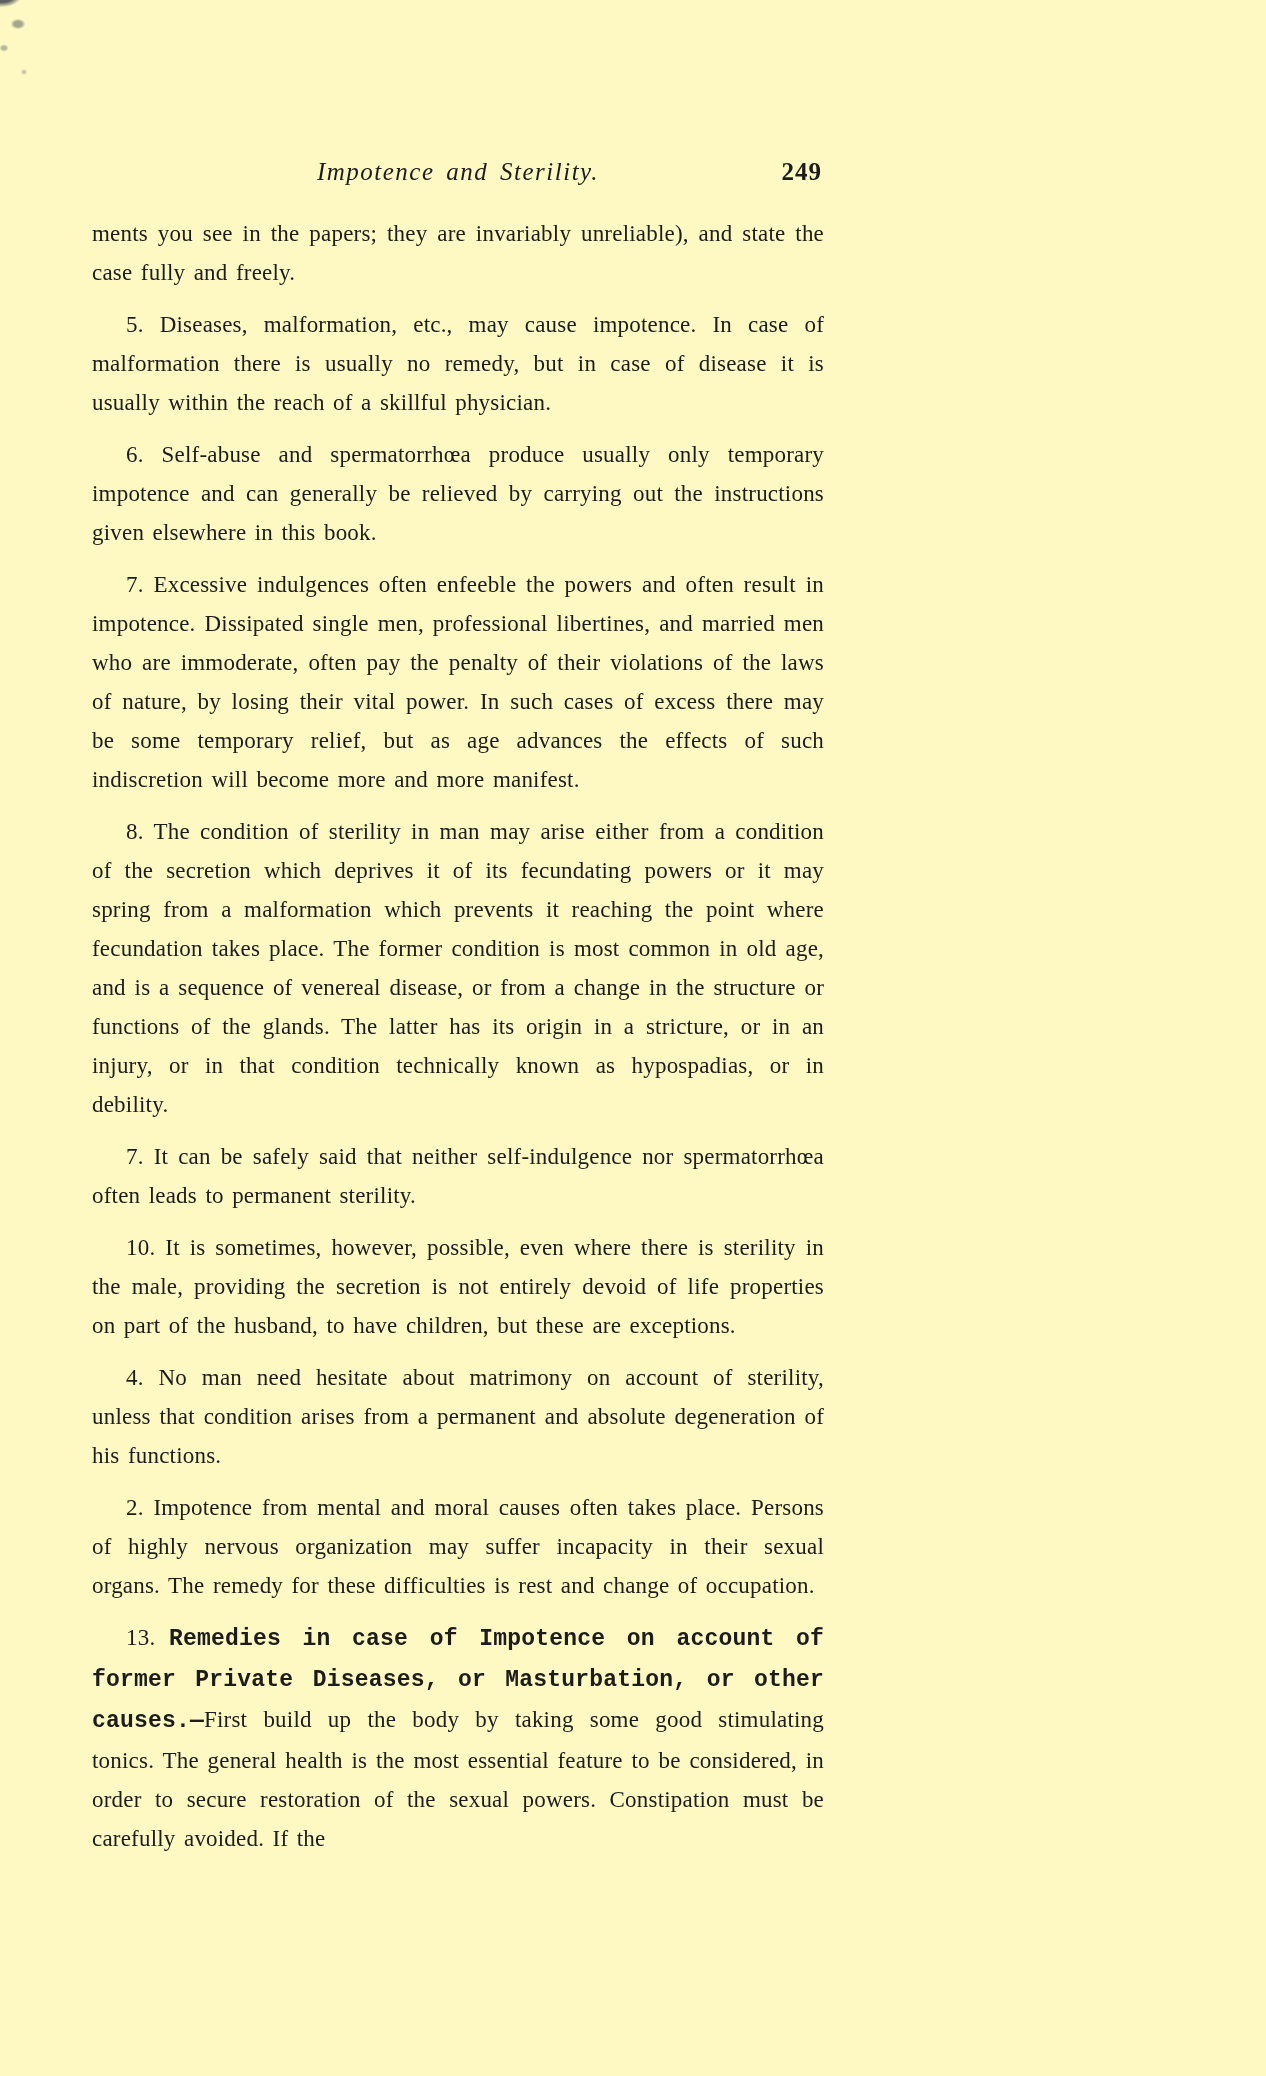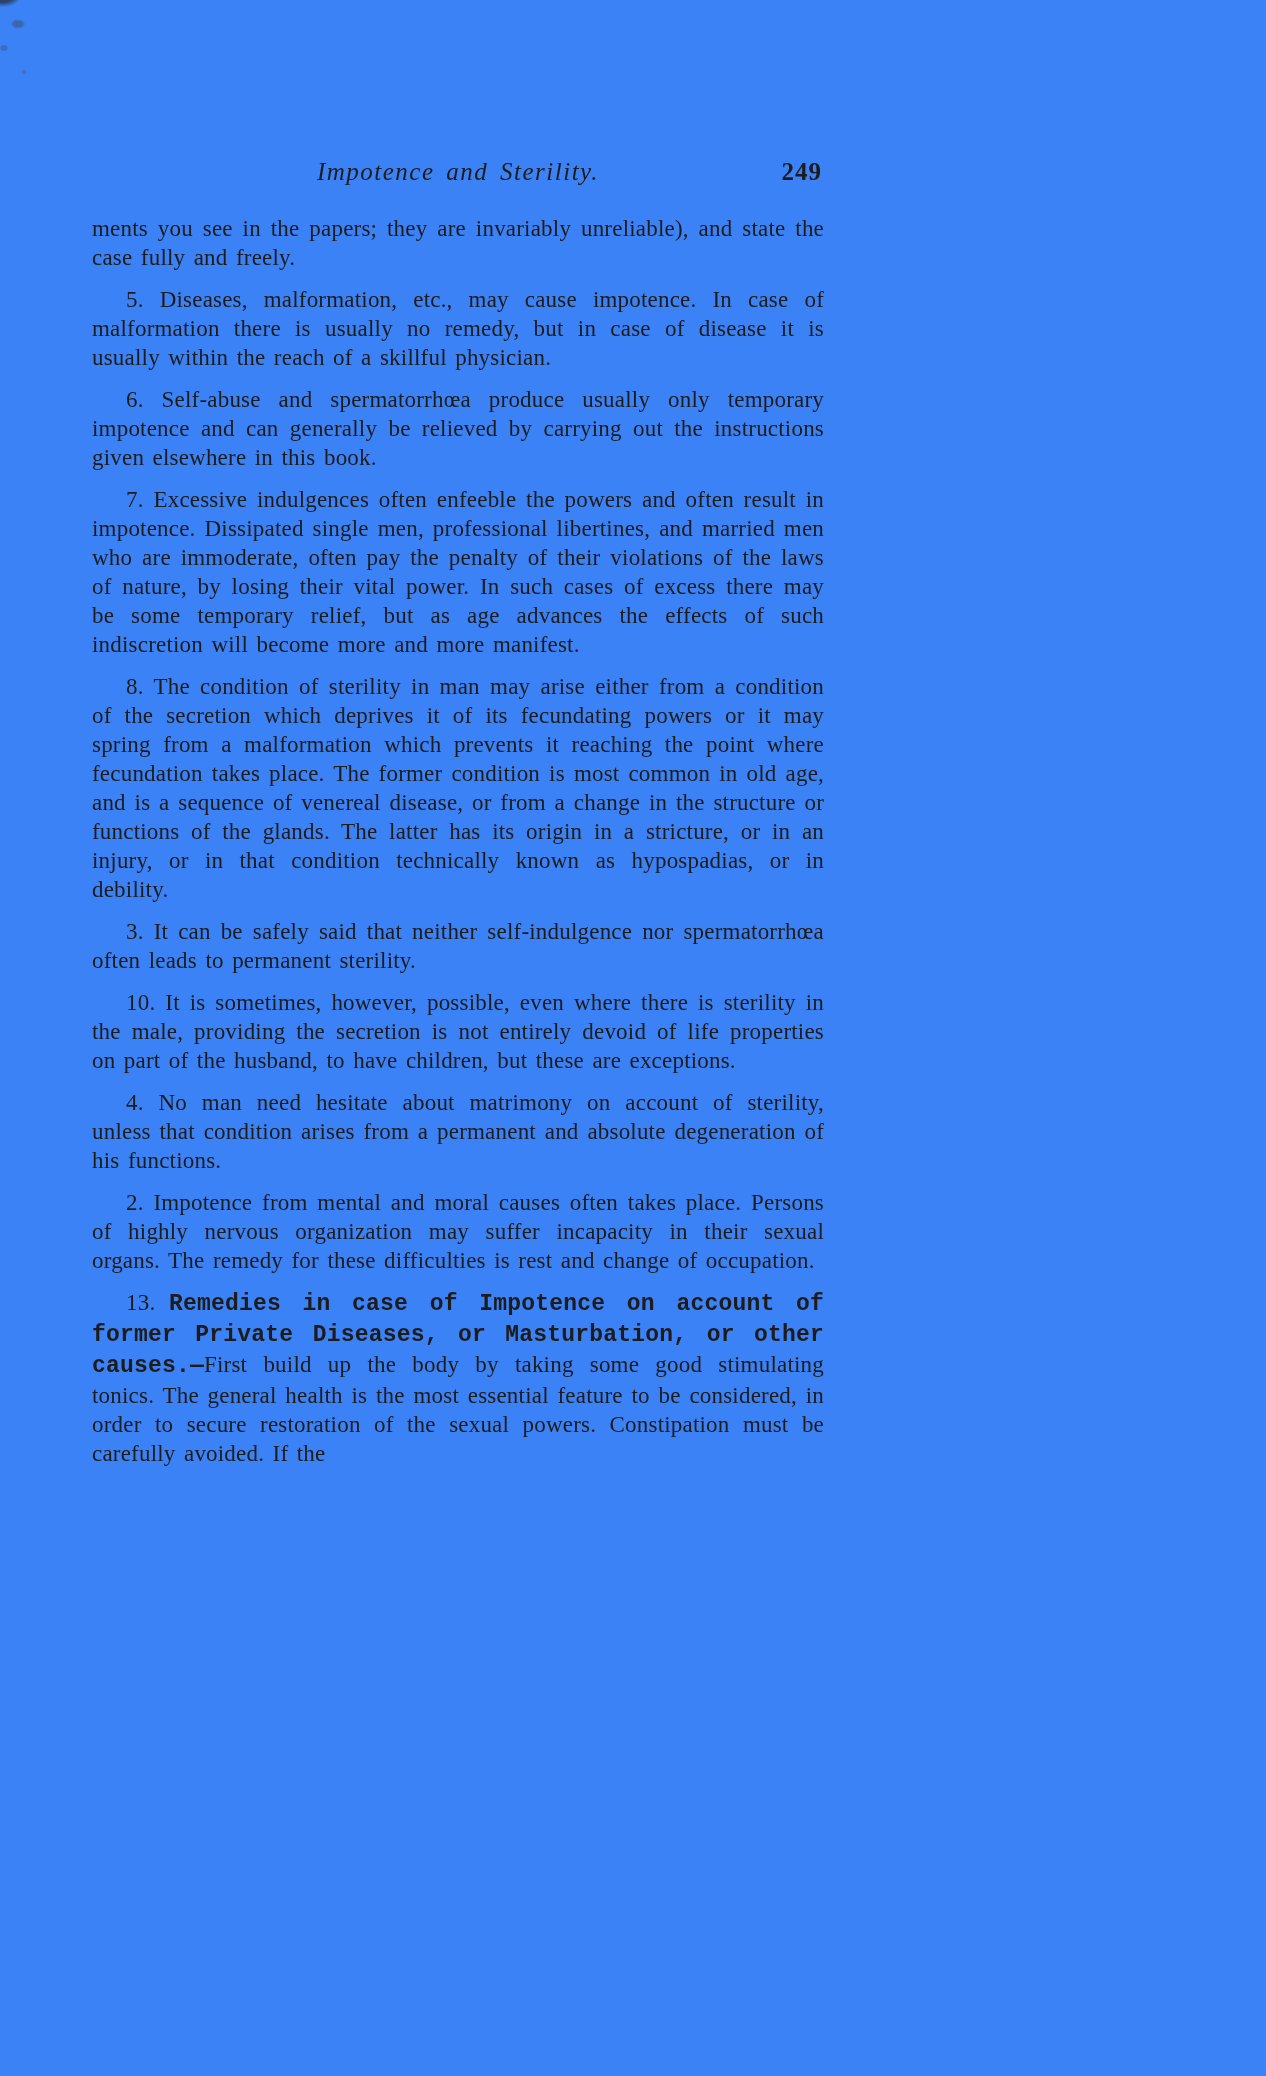--- a/index.html
+++ b/index.html
@@ -4,21 +4,21 @@
 <style>
   html, body {
     margin: 0;
     padding: 0;
     background: #e9e6df;
   }
   .page {
     position: relative;
     width: 1266px;
     height: 2076px;
-    background: #3b82f6;
+    background: #fef9c3;
     overflow: hidden;
     font-family: "Liberation Serif", "DejaVu Serif", serif;
     color: #1e1c1a;
   }
   
   .corner-smudge {
     position: absolute;
     top: -18px;
     left: -16px;
     width: 70px;
@@ -53,21 +53,21 @@
     right: 2px;
     top: 0;
     font-weight: bold;
     font-size: 25px;
     letter-spacing: 1px;
     font-family: Liberation Serif, serif;
   }
   .para {
     margin: 0 0 13px 0;
     font-size: 23px;
-    line-height: 29px;
+    line-height: 39px;
     text-align: justify;
     text-indent: 34px;
     word-spacing: 2.5px;
     letter-spacing: 0.2px;
   }
   .para.noindent {
     text-indent: 0;
   }
   .para b.lead {
     font-weight: bold;
@@ -91,21 +91,21 @@
     <p class="para noindent">ments you see in the papers; they are invariably unreliable), and state the case fully and freely.</p>
 
     <p class="para">5. Diseases, malformation, etc., may cause impotence. In case of malformation there is usually no remedy, but in case of disease it is usually within the reach of a skillful physician.</p>
 
     <p class="para">6. Self-abuse and spermatorrhœa produce usually only temporary impotence and can generally be relieved by carrying out the instructions given elsewhere in this book.</p>
 
     <p class="para">7. Excessive indulgences often enfeeble the powers and often result in impotence. Dissipated single men, professional libertines, and married men who are immoderate, often pay the penalty of their violations of the laws of nature, by losing their vital power. In such cases of excess there may be some temporary relief, but as age advances the effects of such indiscretion will become more and more manifest.</p>
 
     <p class="para">8. The condition of sterility in man may arise either from a condition of the secretion which deprives it of its fecundating powers or it may spring from a malformation which prevents it reaching the point where fecundation takes place. The former condition is most common in old age, and is a sequence of venereal disease, or from a change in the structure or functions of the glands. The latter has its origin in a stricture, or in an injury, or in that condition technically known as hypospadias, or in debility.</p>
 
-    <p class="para">3. It can be safely said that neither self-indulgence nor spermatorrhœa often leads to permanent sterility.</p>
+    <p class="para">7. It can be safely said that neither self-indulgence nor spermatorrhœa often leads to permanent sterility.</p>
 
     <p class="para">10. It is sometimes, however, possible, even where there is sterility in the male, providing the secretion is not entirely devoid of life properties on part of the husband, to have children, but these are exceptions.</p>
 
     <p class="para">4. No man need hesitate about matrimony on account of sterility, unless that condition arises from a permanent and absolute degeneration of his functions.</p>
 
     <p class="para">2. Impotence from mental and moral causes often takes place. Persons of highly nervous organization may suffer incapacity in their sexual organs. The remedy for these difficulties is rest and change of occupation.</p>
 
     <p class="para"><span>13. </span><b class="lead">Remedies in case of Impotence on account of former Private Diseases, or Masturbation, or other causes.—</b><span>First build up the body by taking some good stimulating tonics. The general health is the most essential feature to be considered, in order to secure restoration of the sexual powers. Constipation must be carefully avoided. If the</span></p>
 
   </div>

